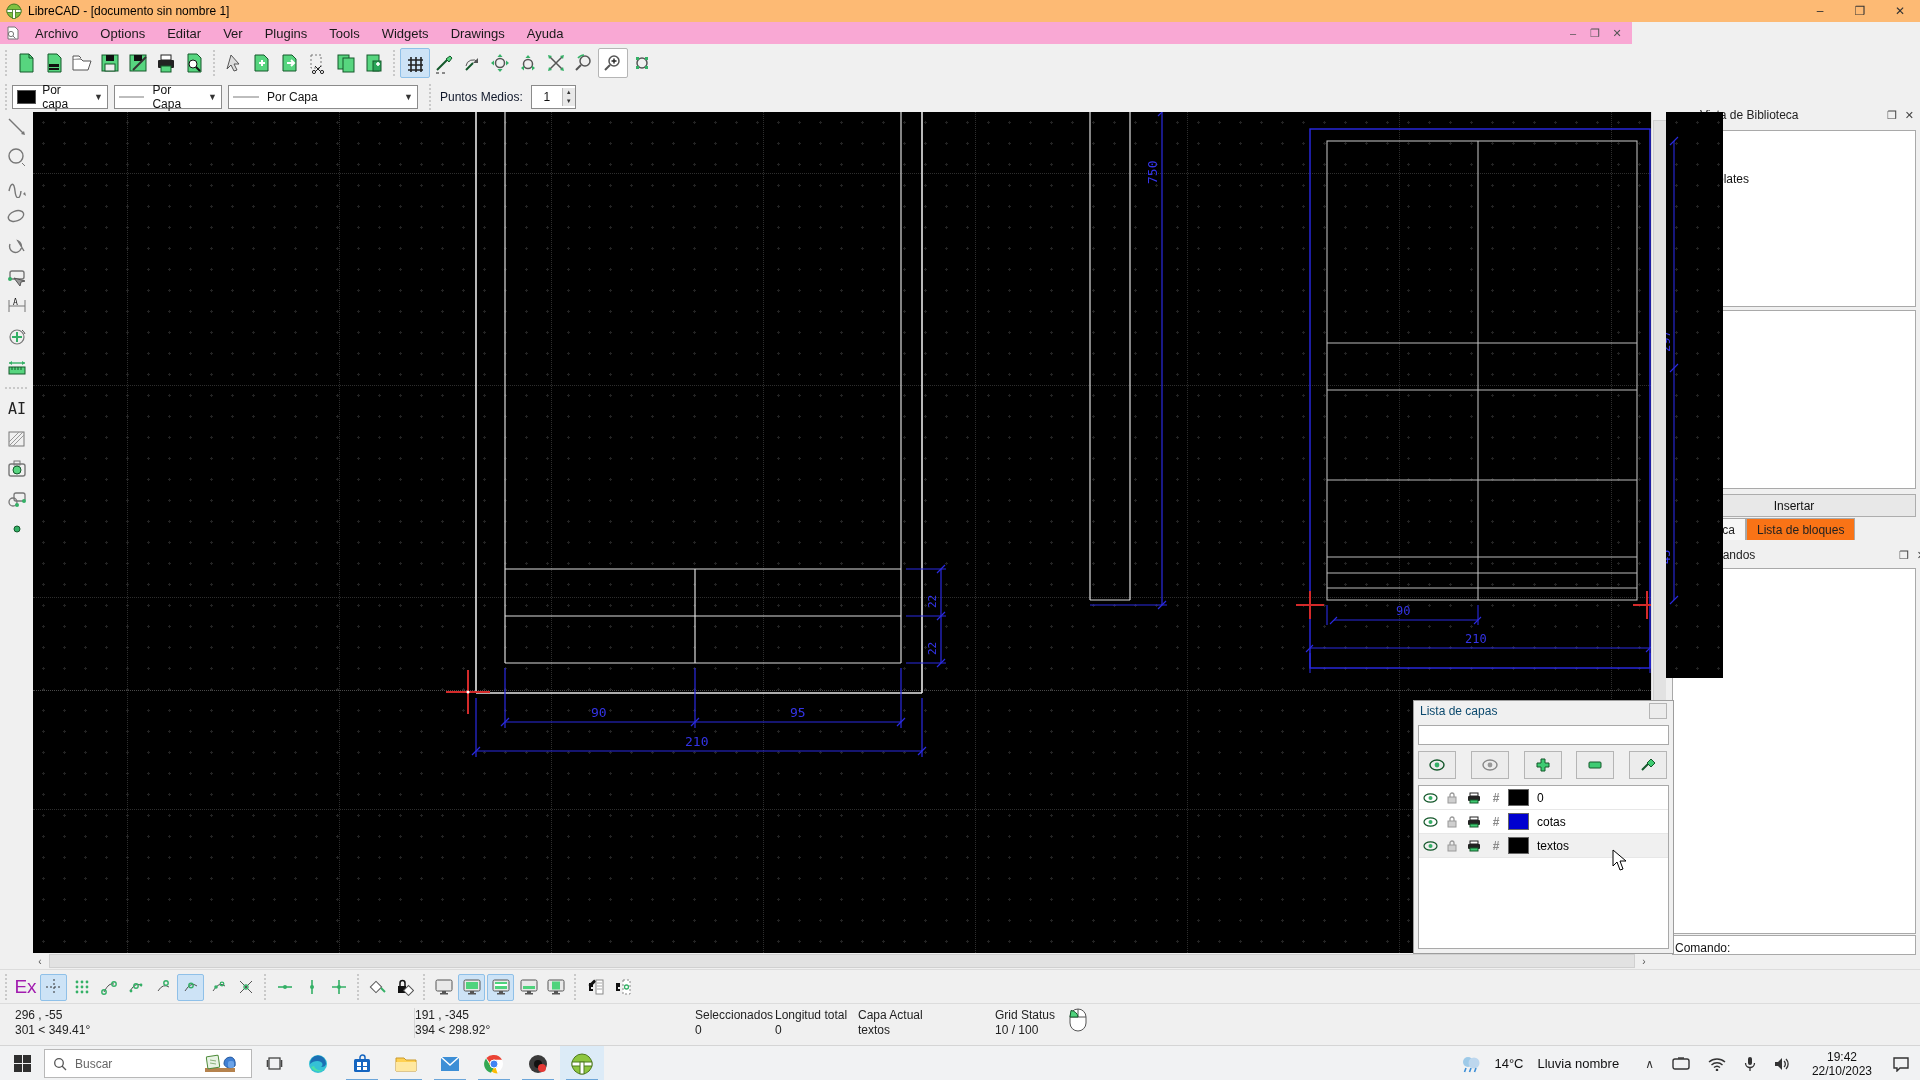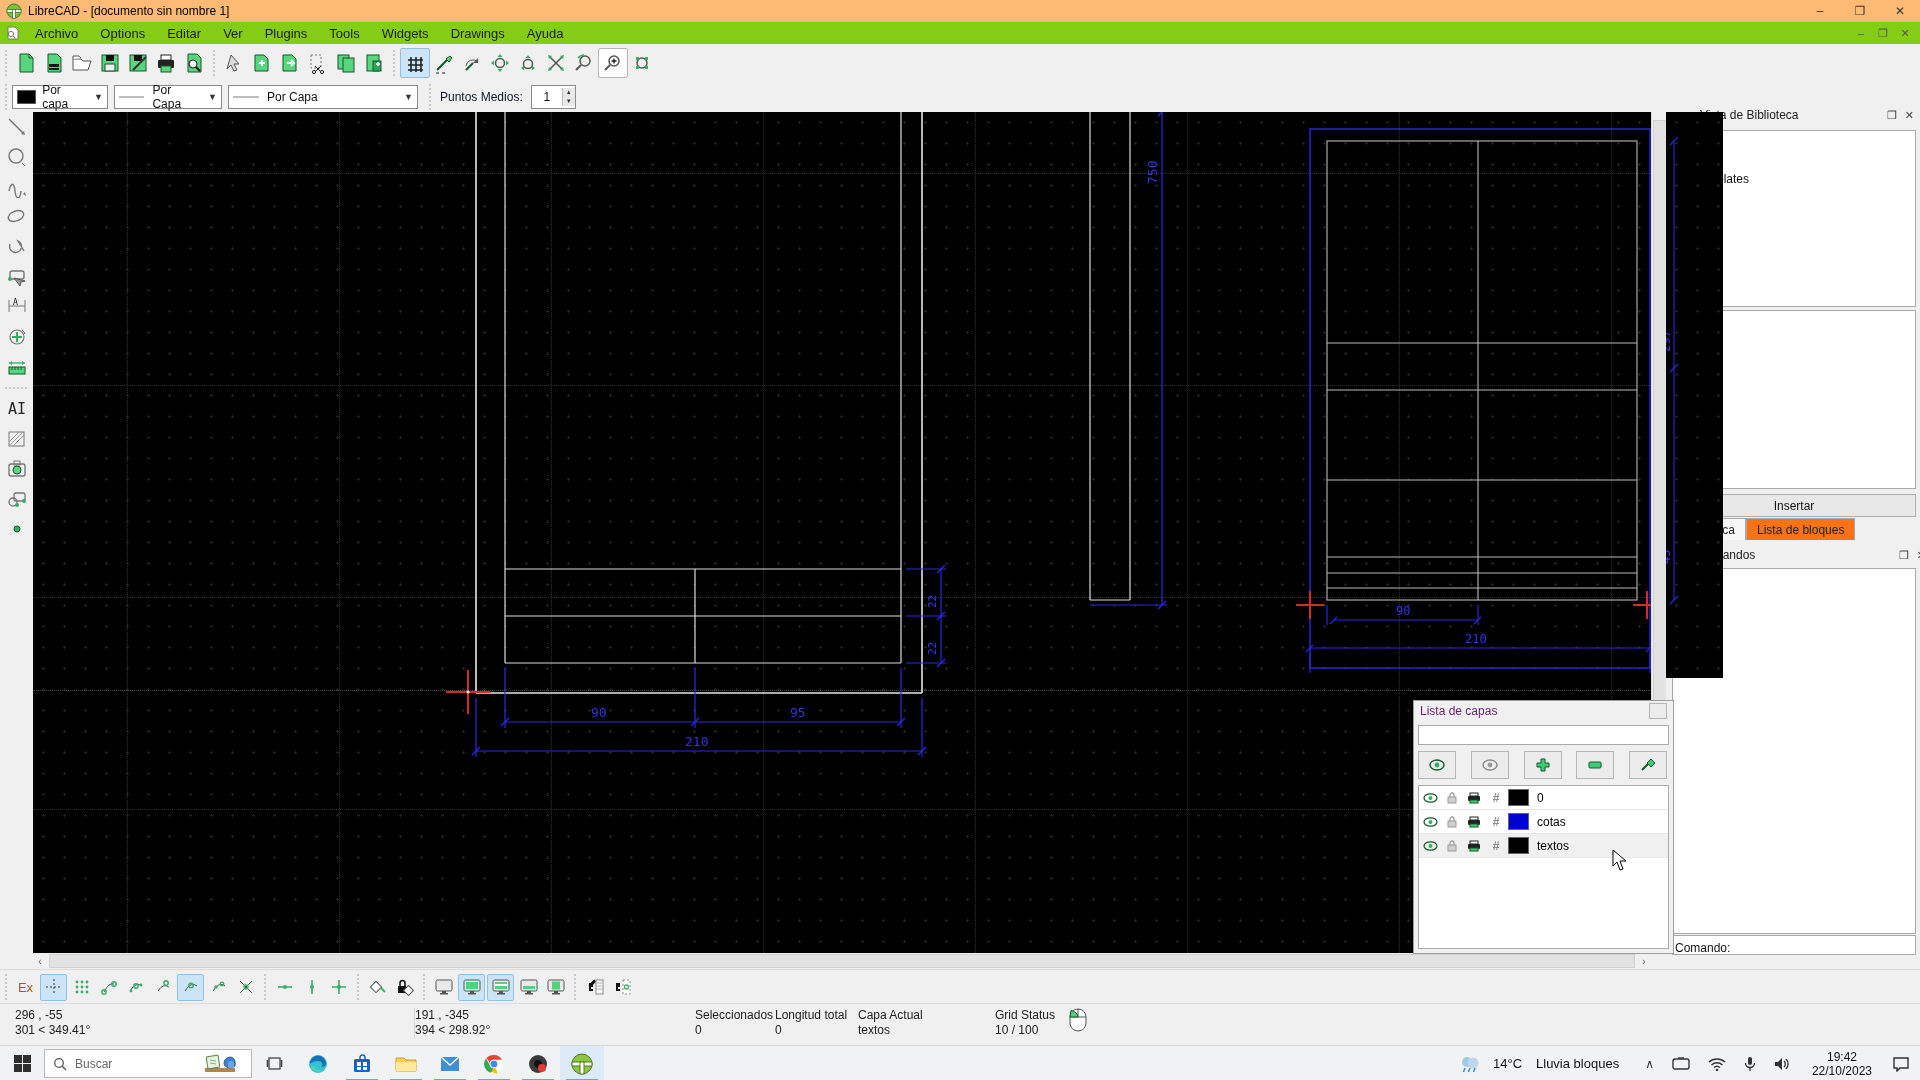--- a/index.html
+++ b/index.html
@@ -2,21 +2,21 @@
 <html><head>
 <meta charset="utf-8">
 <style>
   html,body{margin:0;padding:0;background:#9a9a9a;font-family:"Liberation Sans",sans-serif;}
   #screen{position:relative;width:1920px;height:1080px;background:#f0f0f0;overflow:hidden;font-size:12px;color:#111;}
   .abs{position:absolute;}
   
   #titlebar{left:0;top:0;width:1920px;height:22px;background:#fdba74;display:flex;align-items:center;}
   #titlebar .t{font-size:12px;color:#000;margin-left:6px;}
   .wbtn{width:40px;height:22px;display:flex;align-items:center;justify-content:center;color:#333;font-size:12px;}
-  #menubar{left:0;top:22px;width:1920px;height:22px;background:#84cc16;display:flex;align-items:center;border-bottom:1px solid #e3e3e3;}
+  #menubar{left:0;top:22px;width:1632px;height:22px;background:#f9a8d4;display:flex;align-items:center;border-bottom:1px solid #e3e3e3;}
   .menu-item{padding:0 11px;font-size:13px;color:#1a1a1a;height:22px;display:flex;align-items:center;}
   .mdibtn{width:22px;height:18px;display:flex;align-items:center;justify-content:center;color:#555;font-size:11px;}
   
   #toolbar{left:0;top:44px;width:1920px;height:38px;background:#f0f0f0;display:flex;align-items:center;}
   #optionsbar{left:0;top:82px;width:1624px;height:30px;background:#f0f0f0;display:flex;align-items:center;border-bottom:1px solid #dcdcdc;}
   .tbtn{width:28px;height:28px;display:flex;align-items:center;justify-content:center;border-radius:2px;}
   .tbtn.active{background:#cde3f6;border:1px solid #8fc0e8;}
   .tbtn.pressed{background:#ffffff;border:1px solid #b5b5b5;}
   .handle{width:8px;height:26px;margin:0 2px;background:repeating-linear-gradient(to bottom,#c9c9c9 0 2px,transparent 2px 4px);background-size:2px 100%;background-position:3px 0;background-repeat:no-repeat;}
   .combo{height:22px;background:#fff;border:1px solid #8b8b8b;display:flex;align-items:center;padding:0 4px;margin-right:6px;}
@@ -528,21 +528,21 @@
         </span>
     </div>
     <div class="whitebox" style="position:absolute;left:6px;top:464px;width:242px;height:364px;"></div>
     <div class="whitebox" style="position:absolute;left:6px;top:831px;width:242px;height:18px;display:flex;align-items:center;">
       <span style="padding-left:2px;margin-top:6px;">Comando:</span>
     </div>
   </div>
 
   <div id="layers" class="abs">
     <div class="paneltitle" style="height:20px;">
-      <span style="color:#701a75;">Lista de capas</span>
+      <span style="color:#0c4a6e;">Lista de capas</span>
       <span class="ptbtns">
           <span class="laybtn" style="width:16px;height:14px;"></span>
         </span>
     </div>
     <div class="whitebox" style="position:absolute;left:4px;top:24px;width:249px;height:18px;"></div>
     <div style="position:absolute;left:4px;top:50px;width:249px;display:flex;justify-content:space-between;">
       <span class="laybtn">
           <svg width="16" height="12" viewBox="0 0 16 12">
             <ellipse cx="8" cy="6" rx="7" ry="5" fill="none" stroke="#14582b" stroke-width="1.4"></ellipse>
             <circle cx="8" cy="6" r="2.4" fill="#34b066"></circle>
@@ -655,21 +655,21 @@
       </div>
     </div>
 
     <svg style="position:absolute;left:197px;top:148px;z-index:9;" width="18" height="22" viewBox="0 0 18 22">
       <path d="M2 1l0 16 4-4 3 8 3-1-3-8 6 0z" fill="#fff" stroke="#000"></path>
     </svg>
   </div>
 
   <div id="snapbar" class="abs">
     <span class="handle" style="margin-left:2px;"></span>
-    <span class="snbtn" style="font-size:13px;color:#a16207;">Ex</span>
+    <span class="snbtn" style="font-size:19px;color:#a21caf;">Ex</span>
     <span class="snbtn active">
         <svg width="18" height="18" viewBox="0 0 18 18">
           <path d="M9 1v16M1 9h16" stroke="#333" stroke-dasharray="2 2"></path>
         </svg>
       </span>
     <span class="snbtn">
         <svg width="18" height="18" viewBox="0 0 18 18">
           <g fill="#34b066">
             <circle cx="4" cy="4" r="1.4"></circle>
             <circle cx="9" cy="4" r="1.4"></circle>
@@ -943,21 +943,21 @@
 
     <span style="margin-left:auto;display:flex;align-items:center;gap:6px;">
       <span class="trayico">
         <svg width="22" height="20" viewBox="0 0 22 20">
             <circle cx="8" cy="8" r="5" fill="#9ecae8"></circle>
             <circle cx="14" cy="9" r="5.5" fill="#bdd7ee"></circle>
             <path d="M6 14l-1.5 4M11 14l-1.5 4M16 14l-1.5 4" stroke="#3d8fd6" stroke-width="1.6"></path>
           </svg>
       </span>
       <span style="font-size:13px;color:#111;margin-right:8px;">14°C</span>
-      <span style="font-size:13px;color:#111;margin-right:14px;">Lluvia bloques</span>
+      <span style="font-size:13px;color:#111;margin-right:14px;">Lluvia nombre</span>
       <span class="trayico" style="color:#333;font-size:12px;">∧</span>
       <span class="trayico">
         <svg width="18" height="14" viewBox="0 0 18 14">
             <rect x="1" y="2" width="16" height="10" rx="2" fill="none" stroke="#333" stroke-width="1.4"></rect>
             <path d="M6 1h6" stroke="#333" stroke-width="1.4"></path>
           </svg>
       </span>
       <span class="trayico">
         <svg width="18" height="14" viewBox="0 0 18 14">
             <path d="M1 5a12 12 0 0 1 16 0M3.5 8a8 8 0 0 1 11 0M6 10.5a4.5 4.5 0 0 1 6 0" fill="none" stroke="#333" stroke-width="1.4"></path>

